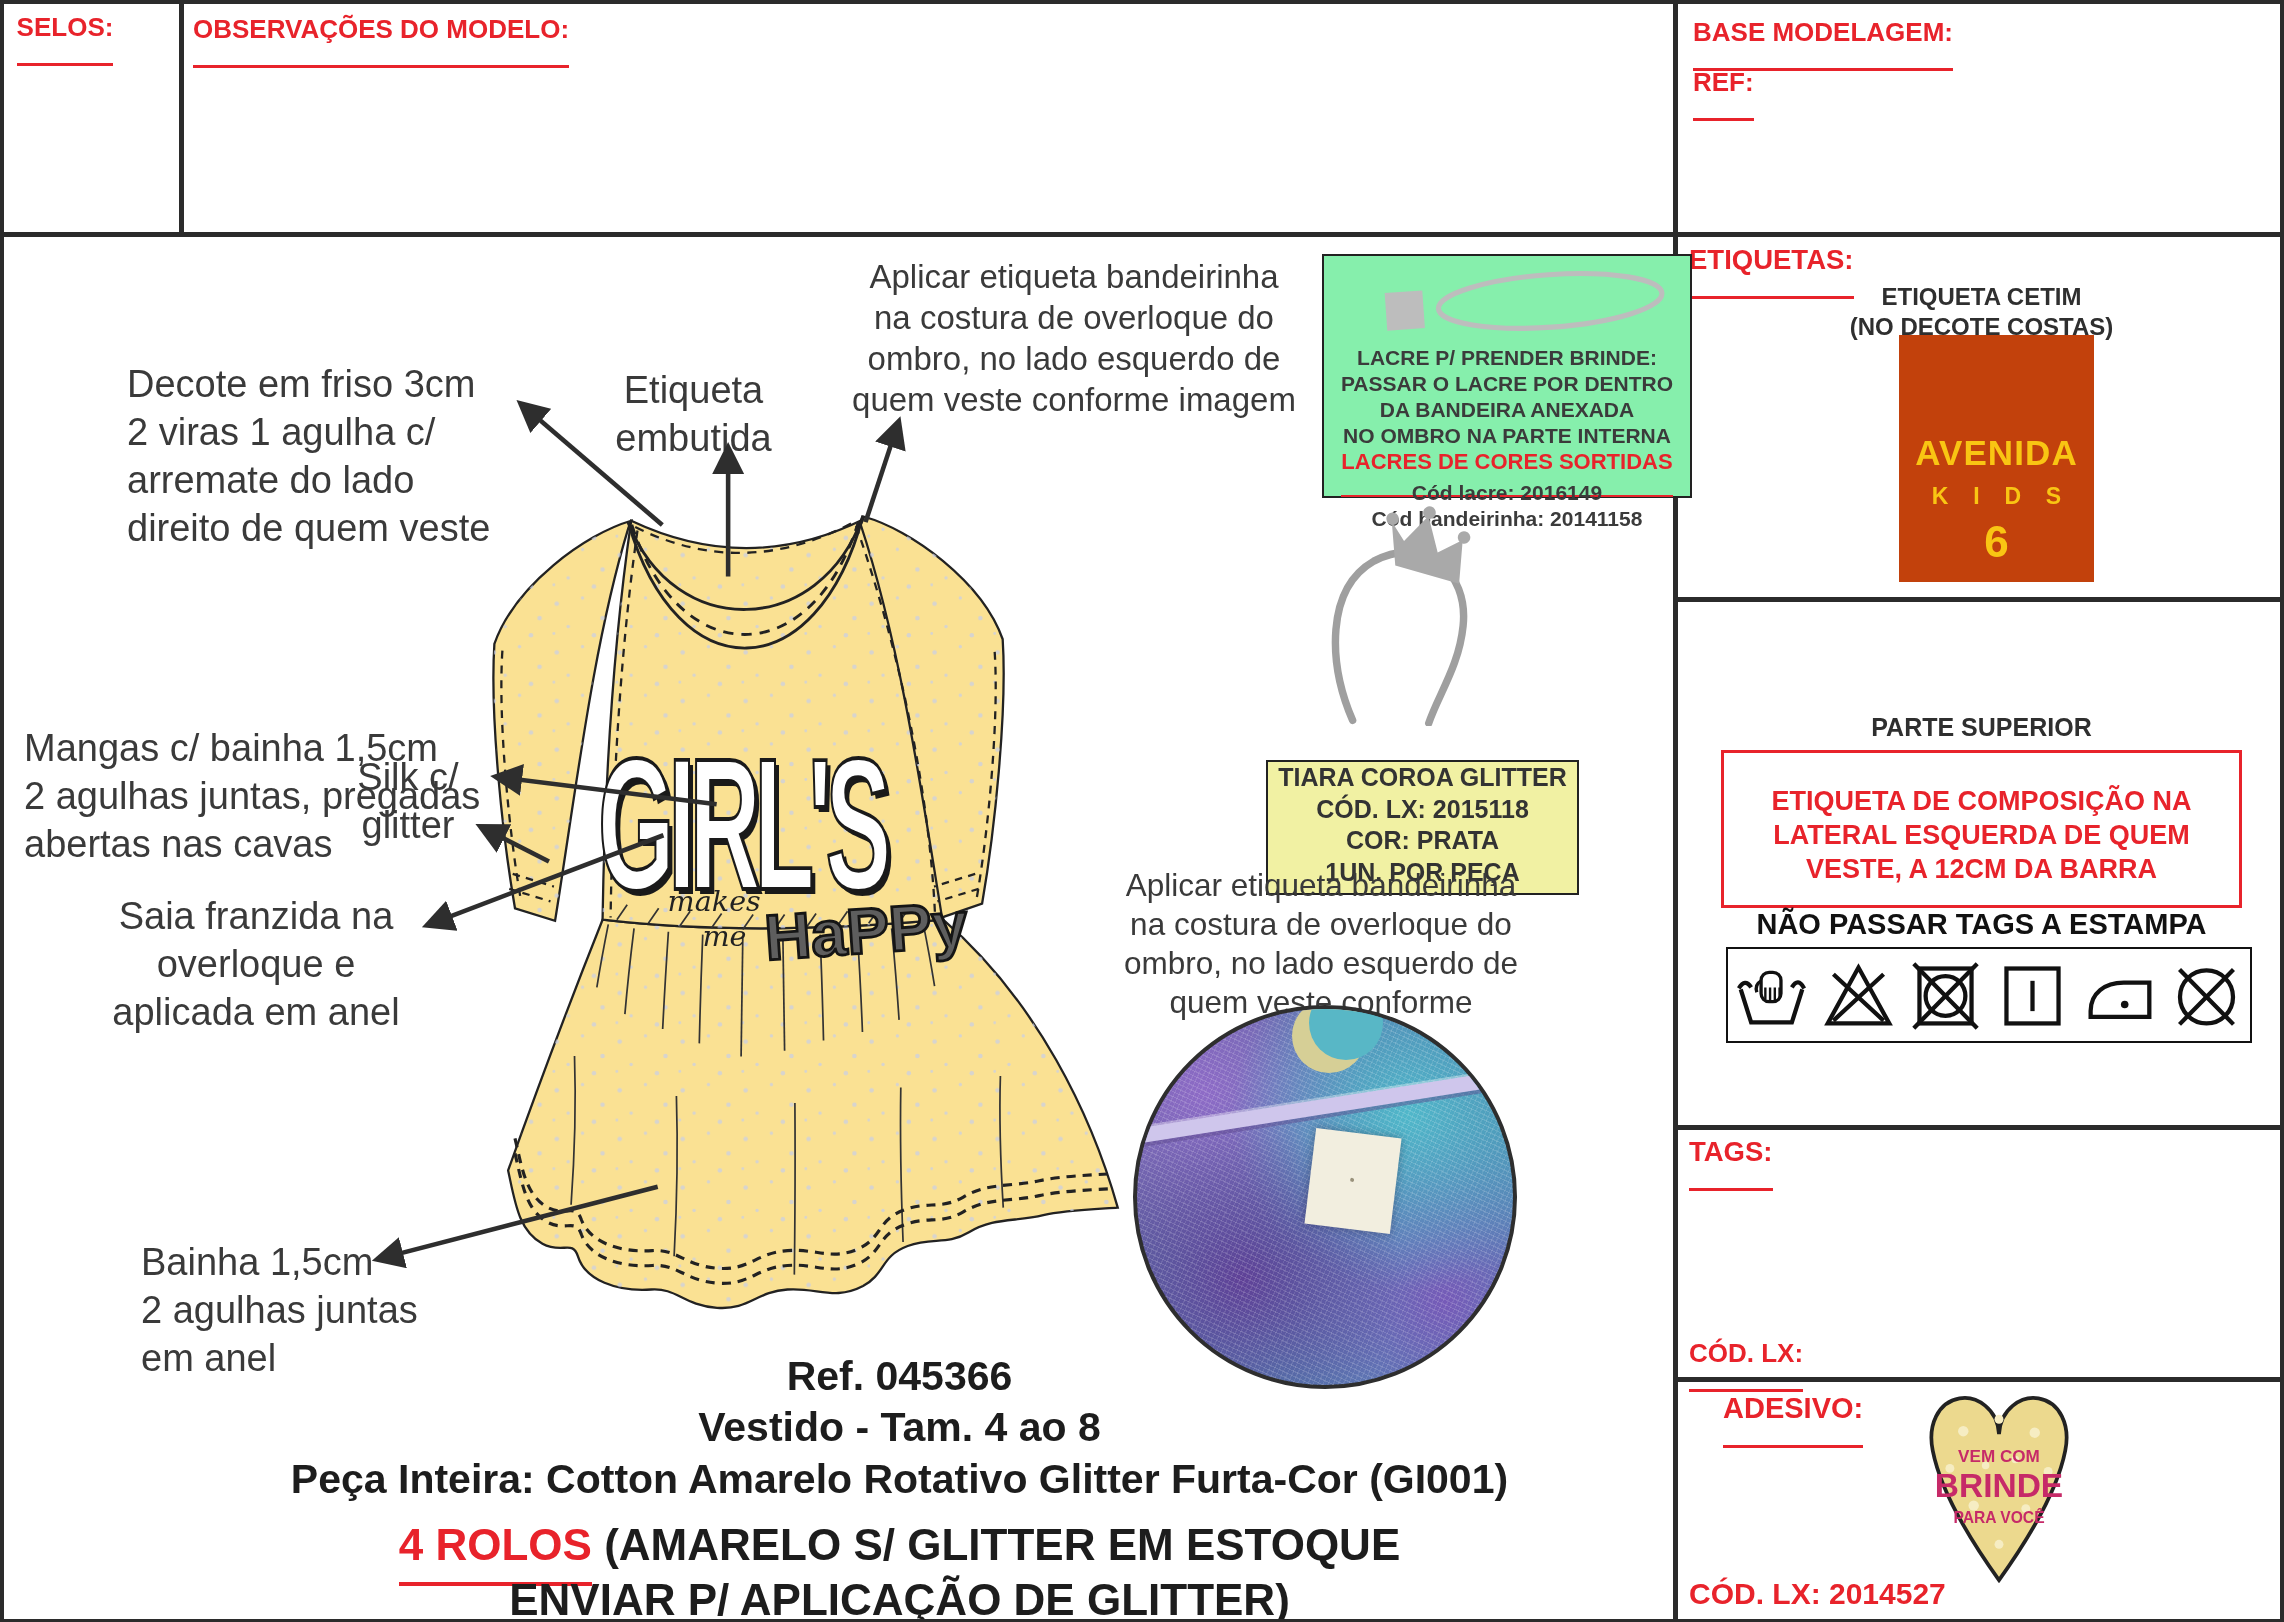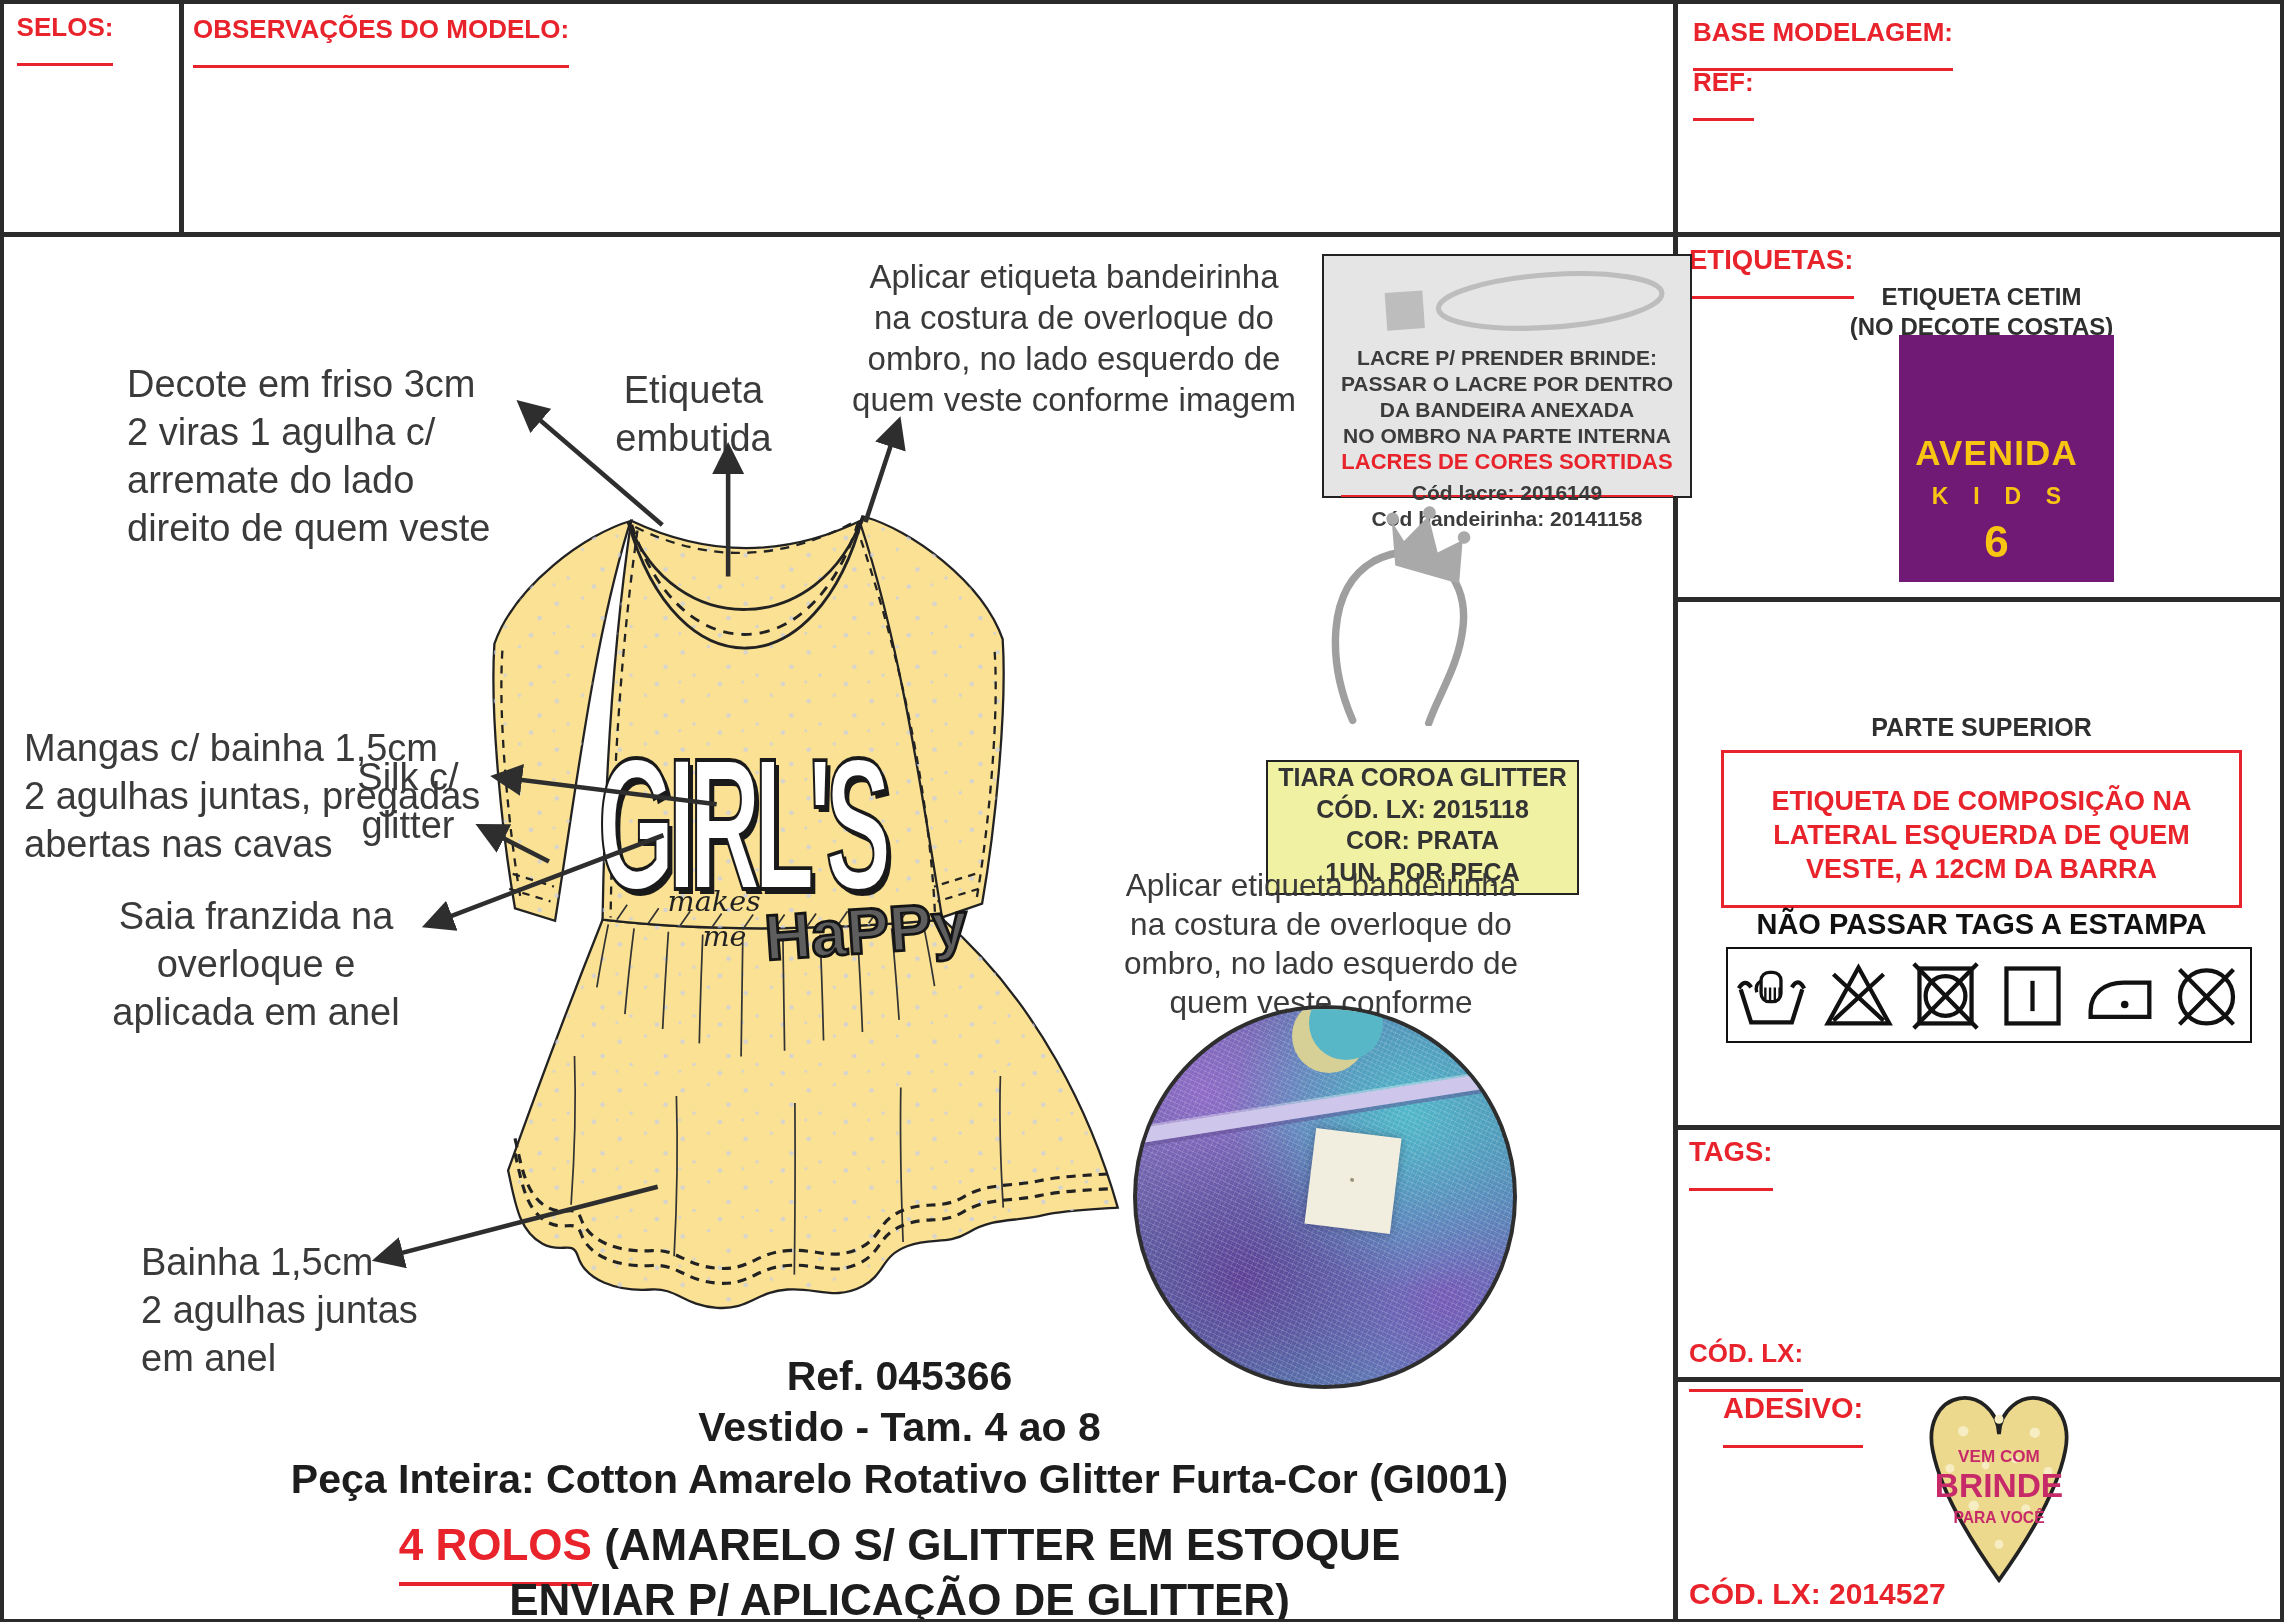--- a/index.html
+++ b/index.html
@@ -8,26 +8,26 @@
          border:4.6px solid #2b2b2b;overflow:hidden;}
   .abs{position:absolute;}
   .hline{position:absolute;background:#2b2b2b;height:4.6px;}
   .vline{position:absolute;background:#2b2b2b;width:4.6px;}
   .rh{color:#E8232B;font-weight:bold;font-size:26px;}
   .ul{display:inline-block;border-bottom:3.4px solid currentColor;padding-bottom:20px;}
   .pre{white-space:pre-line;}
   .annot{color:#3A3A3A;font-size:38px;line-height:48px;font-weight:400;}
   .ctr{text-align:center;}
   .blackhead{color:#2F2F2F;font-weight:bold;}
-  .lacre{background:#e5e5e5;border:2.9px solid #222;}
+  .lacre{background:#86efac;border:2.9px solid #222;}
   .lacre-txt{color:#3b3b3b;font-weight:bold;font-size:21px;line-height:26px;text-align:center;}
   .lacre-red{color:#E8232B;font-weight:bold;font-size:22px;text-align:center;}
   .tiarabox{background:#F1F1A3;border:2.9px solid #222;color:#333;font-weight:bold;
             font-size:25px;line-height:31.5px;text-align:center;}
-  .pinklabel{background:#701a75;padding-left:20px;}
+  .pinklabel{background:#c2410c;}
   .pinklabel div{color:#F9C513;font-weight:bold;text-align:center;}
   .redbox{border:3.4px solid #E8232B;color:#E8232B;font-weight:bold;font-size:27px;
           line-height:34px;text-align:center;}
   .iconbox{border:2.3px solid #111;display:flex;align-items:center;justify-content:space-around;}
   .foot{color:#1d1d1d;font-weight:bold;text-align:center;}
   .photo{position:absolute;border-radius:50%;border:4px solid #2e2e2e;overflow:hidden;
          background:
           radial-gradient(circle at 28% 72%, rgba(96,62,150,.95), rgba(96,62,150,0) 42%),
           radial-gradient(circle at 72% 28%, rgba(80,190,205,.9), rgba(80,190,205,0) 46%),
           radial-gradient(circle at 82% 78%, rgba(125,82,185,.85), rgba(125,82,185,0) 42%),

